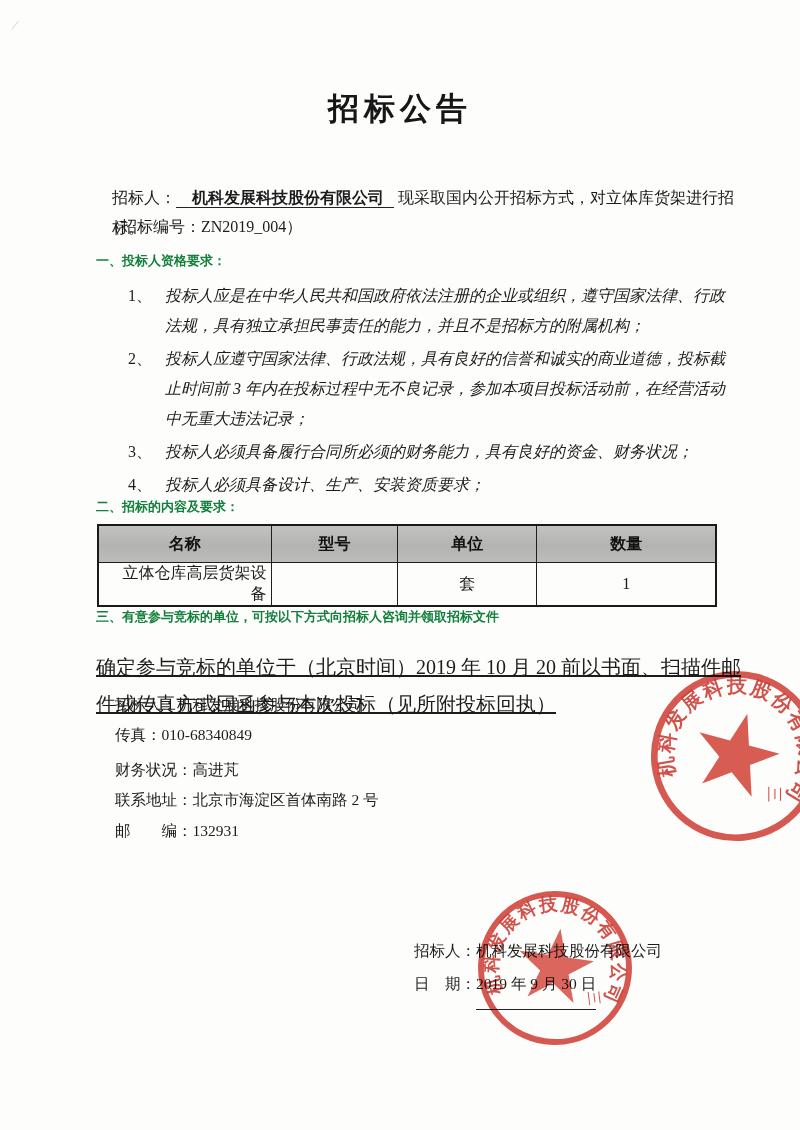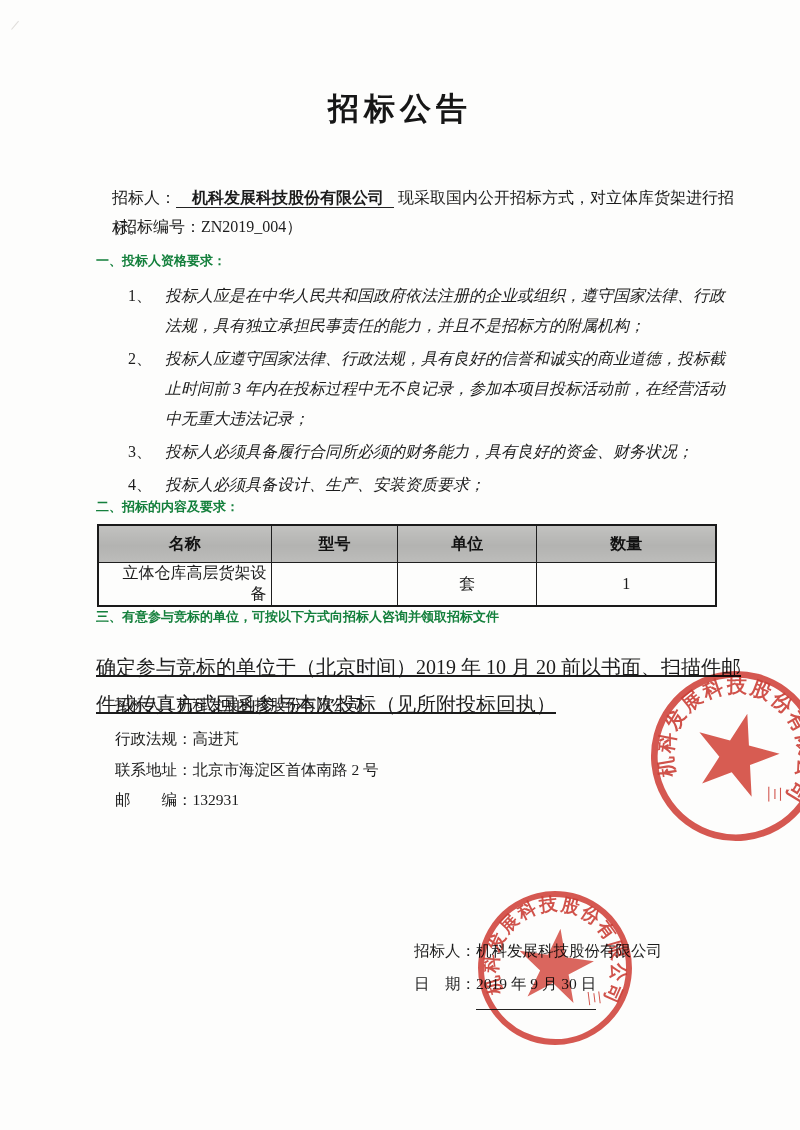--- a/index.html
+++ b/index.html
@@ -109,21 +109,22 @@
     </tr>
   </tbody>
     </table>
 
   <div class="abs h-sec h3">三、有意参与竞标的单位，可按以下方式向招标人咨询并领取招标文件</div>
 
   <div class="abs para3">确定参与竞标的单位于（北京时间）2019 年 10 月 20 前以书面、扫描件邮件或传真方式回函参与本次投标（见所附投标回执）</div>
 
   <div class="abs contacts">
     <div>招标人：机科发展科技股份有限公司</div>
-    <div class="gap">行政法规：高进芃</div>
+    <div>传真：010-68340849</div>
+    <div class="gap">财务状况：高进芃</div>
     <div>联系地址：北京市海淀区首体南路 2 号</div>
     <div>邮　　编：132931</div>
   </div>
 
   <div class="abs sig">
     <div>招标人：机科发展科技股份有限公司</div>
     <div><span>日　期：</span><span class="dline">2019 年 9 月 30 日</span>
     </div>
   </div>
 

